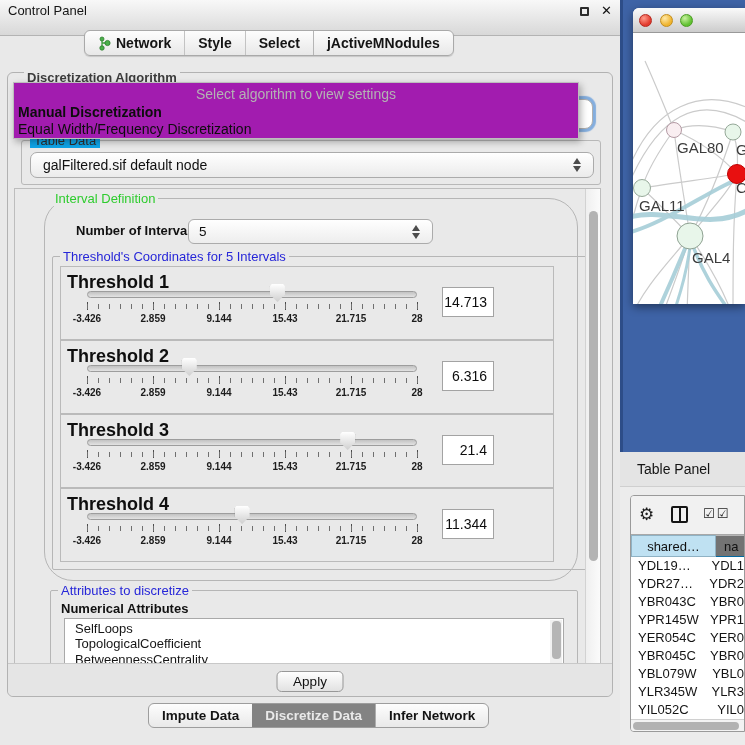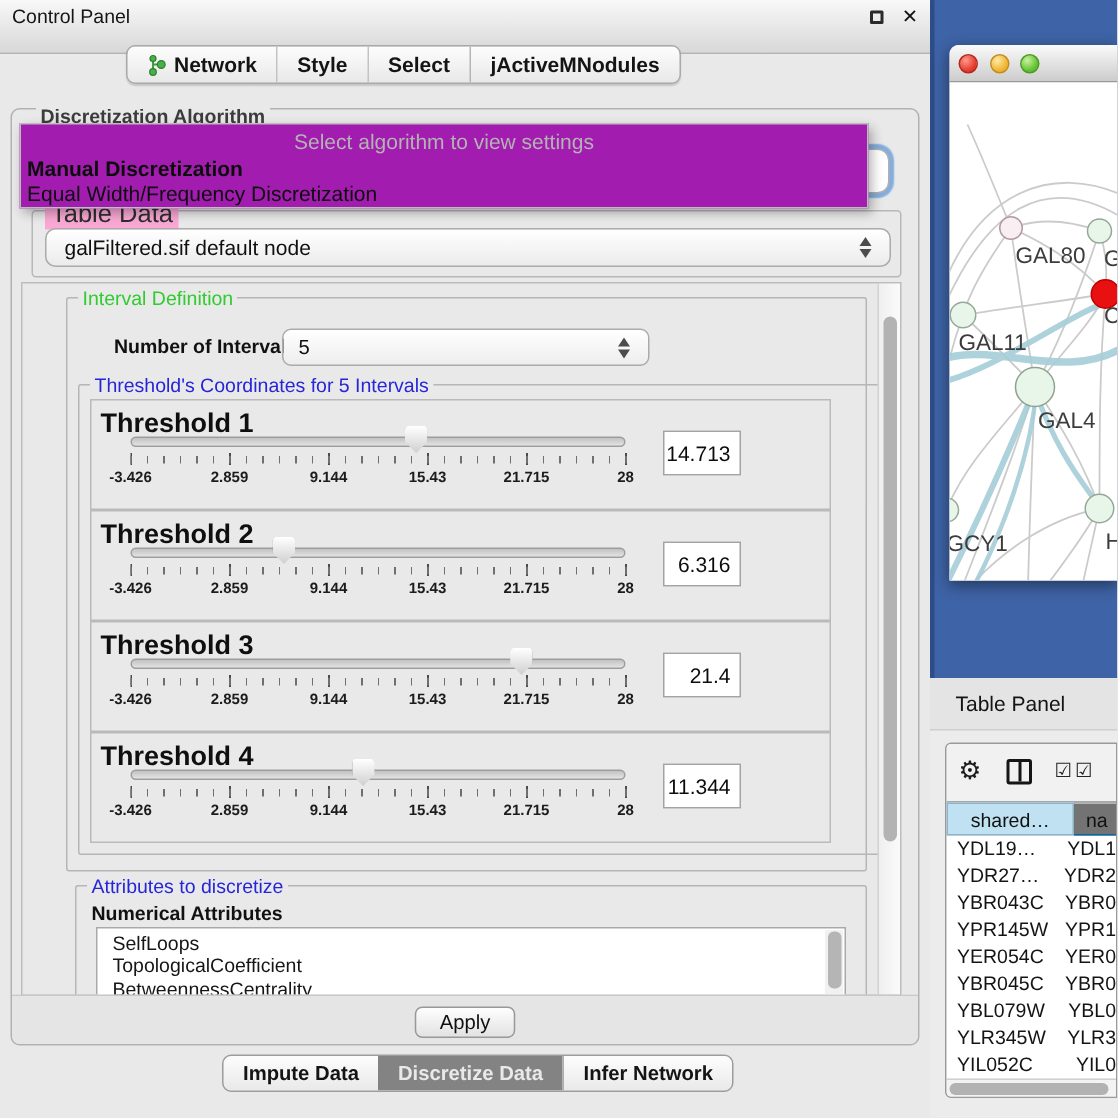--- a/index.html
+++ b/index.html
@@ -33,38 +33,38 @@
     border:1px solid #b0b0b0; border-radius:8px; box-shadow:0 0 1px 3px #84aede; z-index:1; }
 
   .popup { position:absolute; left:5px; top:9px; width:566px; height:57px; background:#a21caf;
     border:1px solid #bdbdbd; box-shadow:2px 3px 7px rgba(0,0,0,.3); z-index:5; }
   .popup-placeholder { position:absolute; left:0; top:3px; width:100%; text-align:center; font-size:14px; color:#b3b3b3; }
   .popup-item { position:absolute; left:4px; font-size:14px; color:#0d0d0d; white-space:nowrap; }
   .popup-item.b { top:21px; font-weight:bold; }
   .popup-item.n { top:38px; }
 
   .tabledata-group { position:absolute; left:13px; top:67px; width:580px; height:45px; border:1px solid #b8b8b8; border-radius:3px; }
-  .tabledata-label { position:absolute; left:8px; top:-8px; font-size:17px; color:#2e2e2e; background:#f9a8d4; padding:0 4px; }
+  .tabledata-label { position:absolute; left:8px; top:-8px; font-size:13px; color:#2e2e2e; background:#0ea5e9; padding:0 4px; }
   .combo { position:absolute; left:8px; top:11px; width:564px; height:26px; border:1px solid #ababab; border-radius:7px;
     background:linear-gradient(#ffffff,#ebebeb); font-size:14px; line-height:24px; padding-left:12px; color:#101010; }
   .spin-arrows { position:absolute; right:11px; top:4px; width:9px; height:16px; }
   .spin-arrows .up { position:absolute; top:1px; left:0; width:0; height:0; border-left:4.5px solid transparent; border-right:4.5px solid transparent; border-bottom:6px solid #4c4c4c; }
   .spin-arrows .dn { position:absolute; bottom:1px; left:0; width:0; height:0; border-left:4.5px solid transparent; border-right:4.5px solid transparent; border-top:6px solid #4c4c4c; }
 
   .scroll-area { position:absolute; left:6px; top:115px; width:587px; height:476px;
     border:1px solid #bdbdbd; background:#e9e9e9; overflow:hidden; }
   .vscroll { position:absolute; right:0; top:0; bottom:0; width:15px; background:linear-gradient(to right,#efefef,#fbfbfb); border-left:1px solid #d2d2d2; }
   .vscroll .thumb { position:absolute; left:3px; top:22px; width:9px; height:350px; border-radius:5px; background:#b3b3b3; }
 
   .group { position:absolute; border:1px solid #b6b6b6; border-radius:2px; }
   .group-label { position:absolute; left:7px; top:-8px; font-size:13px; background:#e9e9e9; padding:0 3px; white-space:nowrap; }
   .g-green { color:#2ecc2e; }
   .g-blue { color:#2626d8; }
 
-  .interval-group { left:29px; top:9px; width:534px; height:383px; }
+  .interval-group { left:29px; top:9px; width:534px; height:383px;border-radius:29px; }
   .noi-label { position:absolute; left:31px; top:24px; font-size:13px; font-weight:bold; color:#111; }
   .noi-spinner { position:absolute; left:143px; top:20px; width:245px; height:25px; border:1px solid #ababab; border-radius:6px;
     background:linear-gradient(#ffffff,#ededed); font-size:13.5px; line-height:23px; padding-left:10px; color:#101010; }
 
   .thresh-group { left:7px; top:57px; width:607px; height:314px;padding-left:28px; }
   .thresh-panel { position:absolute; left:7px; width:494px; height:74px; border:1px solid #bababa; background:#e9e9e9; }
   .tp0{top:9px} .tp1{top:83px} .tp2{top:157px} .tp3{top:231px}
   .thresh-label { position:absolute; left:6px; top:5px; font-size:18px; font-weight:bold; color:#0f0f0f; }
   .track { position:absolute; left:26px; top:24px; width:330px; height:7px; border:1px solid #9d9d9d; border-radius:4px;
     background:linear-gradient(#c2c2c2,#e3e3e3); }
@@ -97,22 +97,22 @@
     border:1px solid #9d9d9d; border-radius:6px; overflow:hidden;
     background:linear-gradient(#fdfdfd,#e9e9e9); }
   .btab { padding:0 13px; font-size:13.5px; font-weight:bold; line-height:23px; color:#141414; }
   .btab.selected { background:#838383; color:#e9e9e9; }
   .btab.sep { border-left:1px solid #adadad; }
 
   
   .right-region { position:absolute; left:620px; top:0; width:125px; height:745px; background:#ececec; overflow:hidden; }
   .desktop { position:absolute; left:0; top:0; width:125px; height:452px; background:#3e63a6; border-left:3px solid #2d4d88; }
 
-  .net-window { position:absolute; left:13px; top:8px; width:112px; height:357px; background:#fff;
-    border-radius:6px 0 0 0; box-shadow:0 3px 10px rgba(0,0,0,.45); overflow:hidden;margin-top:22px; }
+  .net-window { position:absolute; left:13px; top:8px; width:112px; height:296px; background:#fff;
+    border-radius:6px 0 0 0; box-shadow:0 3px 10px rgba(0,0,0,.45); overflow:hidden; }
   .nw-titlebar { height:25px; background:linear-gradient(#fafafa,#cccccc); border-bottom:1px solid #999; position:relative; }
   .light { position:absolute; top:6px; width:13px; height:13px; border-radius:50%; }
   .l-red { left:6px; background:radial-gradient(circle at 35% 30%, #ff9a8a, #e23b2e 65%); border:1px solid #b5281f; }
   .l-yellow { left:27px; background:radial-gradient(circle at 35% 30%, #ffe9a8, #efb42f 65%); border:1px solid #c28d1d; }
   .l-green { left:47px; background:radial-gradient(circle at 35% 30%, #c9f1a0, #61c132 65%); border:1px solid #4a9c22; }
   .nw-content { position:relative; height:387px; background:#fff; }
 
   .tp-bar { position:absolute; left:0; top:452px; width:125px; height:35px; background:#e4e4e4;
     border-bottom:1px solid #cfcfcf; font-size:14px; line-height:35px; padding-left:17px; color:#141414; }
 

